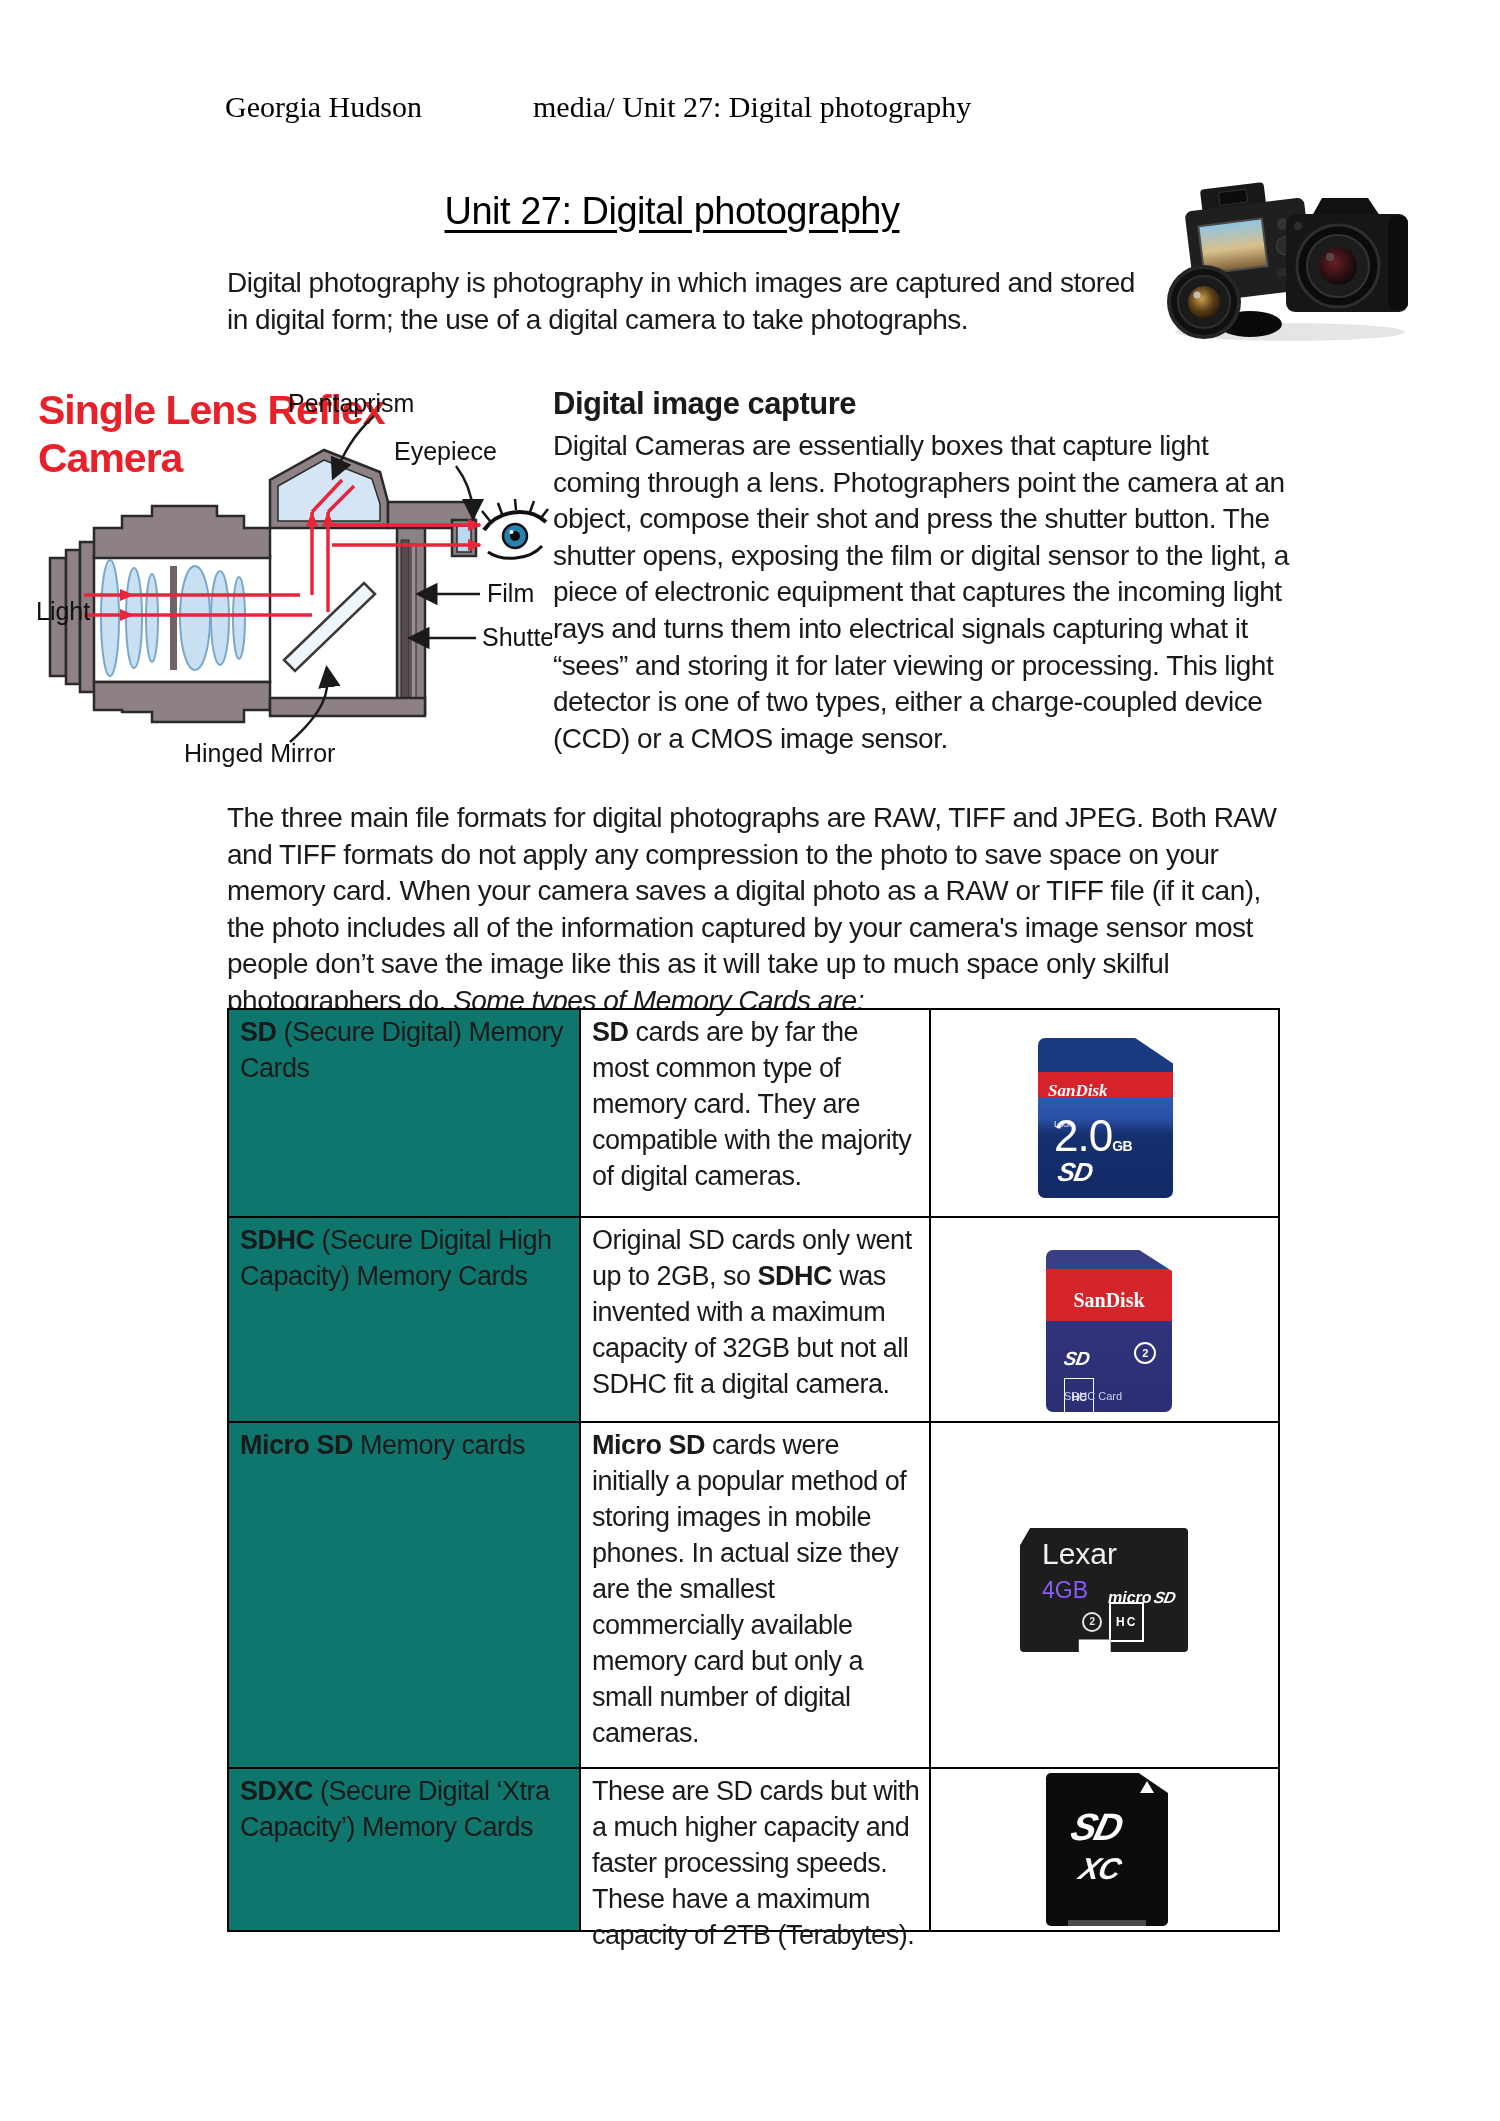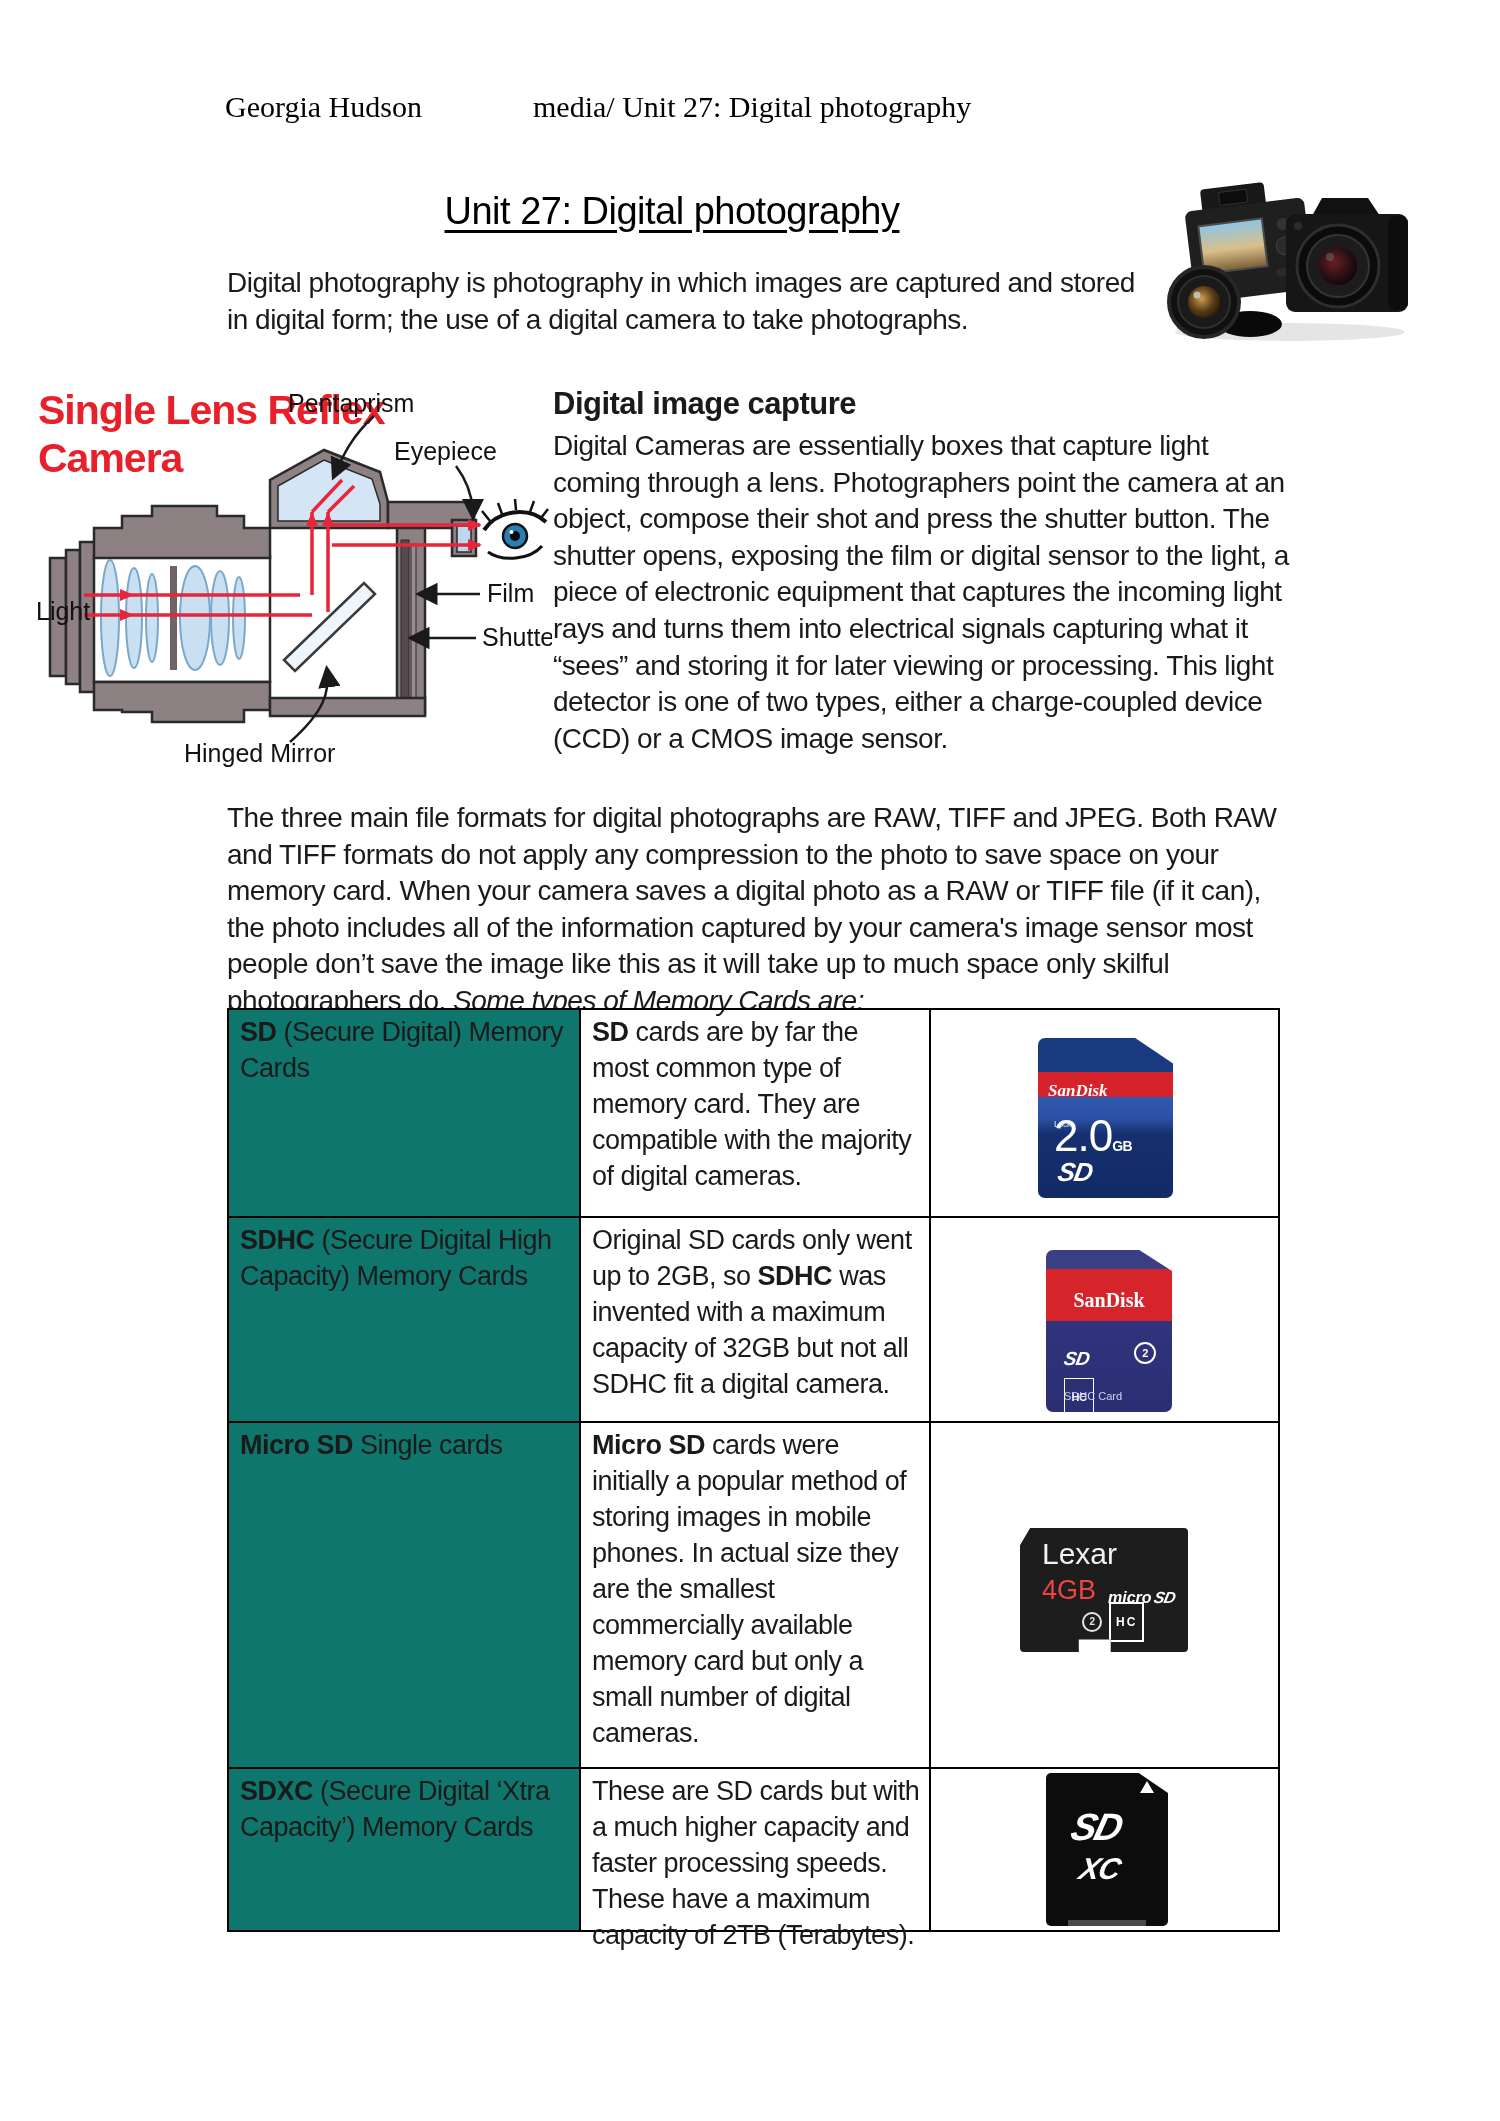--- a/index.html
+++ b/index.html
@@ -56,21 +56,21 @@
      font-weight:bold;font-size:20px;font-family:"Liberation Serif",serif;letter-spacing:0;}
   .sdhc-logo{position:absolute;left:18px;top:88px;color:#fff;}
   .sdhc-sd{font-size:19px;font-weight:900;font-style:italic;transform:skewX(-10deg);display:inline-block;}
   .sdhc-hc{display:block;font-size:11px;font-weight:bold;border:1px solid #fff;padding:0 3px;width:22px;text-align:center;margin-top:1px;}
   .class-circle{position:absolute;right:16px;top:92px;width:18px;height:18px;border:2px solid #fff;
      border-radius:50%;color:#fff;font-size:11px;line-height:18px;text-align:center;font-weight:bold;}
   .sdhc-label{position:absolute;left:18px;top:128px;color:#cfd4ee;font-size:11px;letter-spacing:0;}
   .lexarcard{left:89px;top:105px;width:168px;height:124px;background:#1d1d1d;border-radius:4px;
      clip-path:polygon(6% 0,100% 0,100% 100%,54% 100%,54% 90%,35% 90%,35% 100%,0 100%,0 14%);}
   .lexar-brand{position:absolute;left:22px;top:8px;color:#f2f2f2;font-size:30px;letter-spacing:0;}
-  .lexar-cap{position:absolute;left:22px;top:44px;color:#ef4444;font-size:27px;letter-spacing:0;}
+  .lexar-cap{position:absolute;left:22px;top:44px;color:#8b5cf6;font-size:23px;letter-spacing:0;}
   .lexar-logo{position:absolute;left:88px;top:48px;color:#fff;}
   .micro-txt{font-size:16px;font-weight:bold;font-style:italic;letter-spacing:0;}
   .micro-sd{font-size:16px;font-weight:900;font-style:italic;transform:skewX(-12deg);display:inline-block;margin-left:2px;}
   .lexar-row2{position:absolute;left:62px;top:74px;color:#fff;display:flex;align-items:center;gap:7px;}
   .class-circle2{width:16px;height:16px;border:2px solid #e6e6e6;border-radius:50%;color:#e6e6e6;
      font-size:10px;line-height:16px;text-align:center;font-weight:bold;display:inline-block;}
   .hc-box{font-size:12px;font-weight:bold;border:2px solid #fff;padding:0 5px;letter-spacing:2px;}
   .sdxccard{left:115px;top:4px;width:122px;height:153px;background:#0c0c0c;border-radius:5px;
      clip-path:polygon(0 0,76% 0,100% 13%,100% 100%,0 100%);}
   .sdxc-sd{position:absolute;left:26px;top:36px;color:#fff;font-size:38px;font-weight:900;
@@ -268,21 +268,21 @@
         <div class="card sdhccard">
           <div class="sdhc-brand">SanDisk</div>
           <div class="sdhc-logo"><span class="sdhc-sd">SD</span><span class="sdhc-hc">HC</span></div>
           <div class="class-circle">2</div>
           <div class="sdhc-label">SDHC Card</div>
         </div>
       </div>
     </div>
 
     <div class="mrow h3r">
-      <div class="c1"><span class="b">Micro SD</span><span> Single cards</span></div>
+      <div class="c1"><span class="b">Micro SD</span><span> Memory cards</span></div>
       <div class="c2"><span></span><span class="b">Micro SD</span><span> cards were initially a popular method of storing images in mobile phones. In actual size they are the smallest commercially available memory card but only a small number of digital cameras.</span></div>
       <div class="c3">
         <div class="card lexarcard">
           <div class="lexar-brand">Lexar</div>
           <div class="lexar-cap">4GB</div>
           <div class="lexar-logo"><span class="micro-txt">micro</span><span class="micro-sd">SD</span></div>
           <div class="lexar-row2">
               <span class="class-circle2">2</span>
               <span class="hc-box">HC</span>
             </div>

